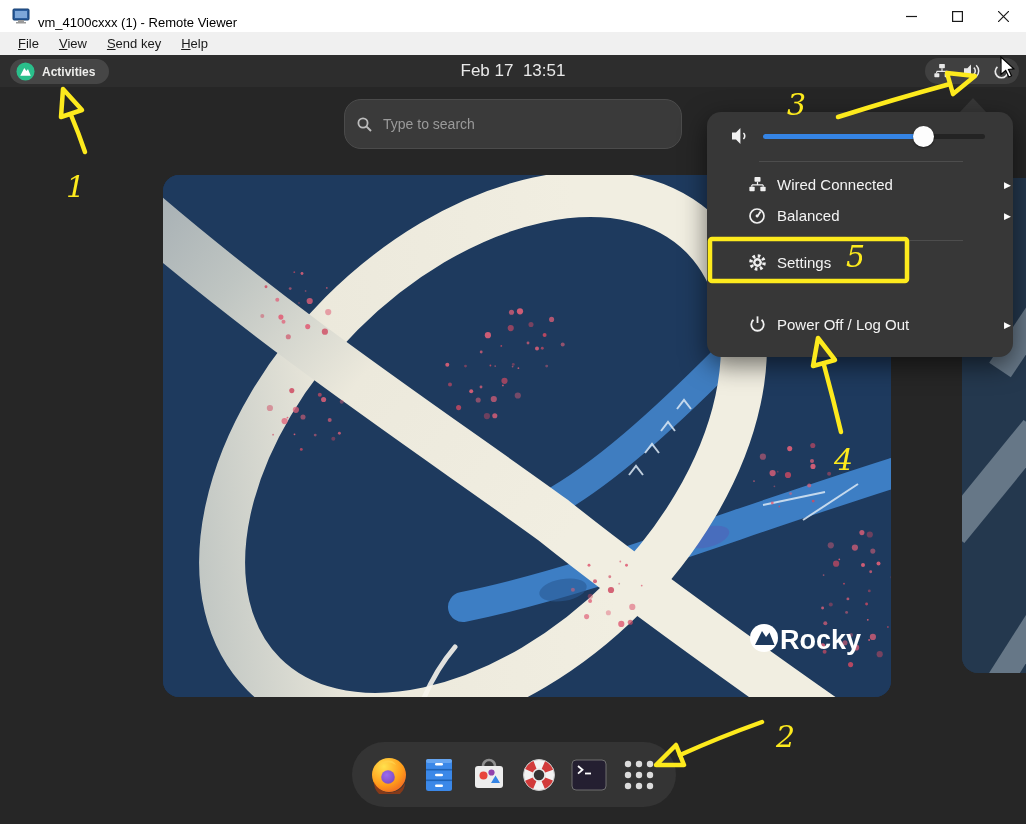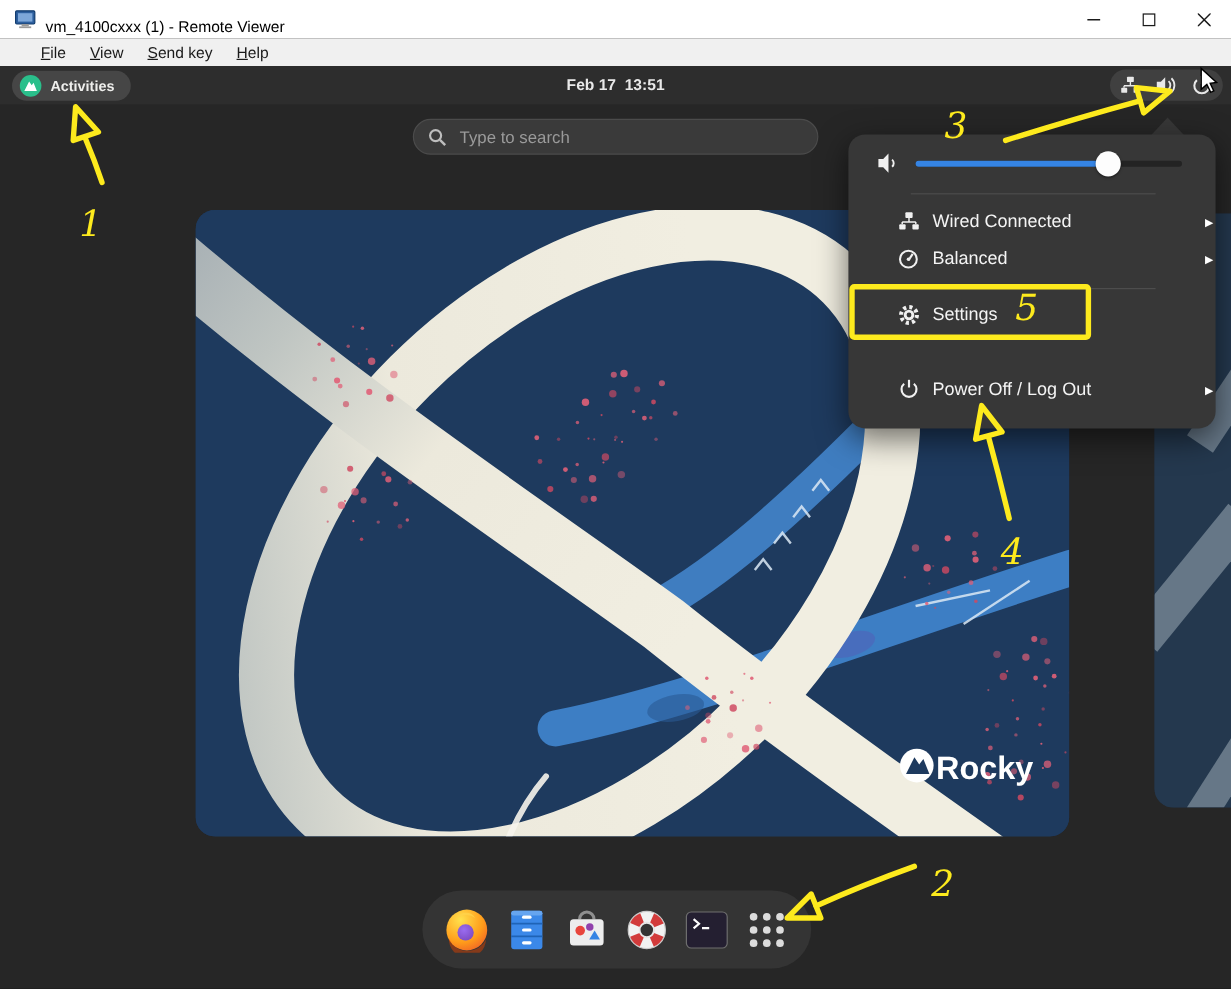--- a/index.html
+++ b/index.html
@@ -8,36 +8,36 @@
        font-family:"Liberation Sans",sans-serif;background:#262626;}
 
   
   .titlebar{position:absolute;left:0;top:0;width:1026px;height:32px;background:#ffffff;
             display:flex;align-items:center;}
   .titlebar .appicon{margin-left:12px;width:18px;height:16px;flex:0 0 auto;}
   .titlebar .title{margin-left:8px;font-size:13px;color:#000;margin-top:13px;}
   .wincontrols{margin-left:auto;display:flex;height:100%;}
   .wbtn{width:46px;height:100%;display:flex;align-items:center;justify-content:center;cursor:default;}
   .menubar{position:absolute;left:0;top:32px;width:1026px;height:23px;background:#f0f0f0;
-           display:flex;align-items:center;padding-left:24px;font-size:13px;color:#1a1a1a;}
+           display:flex;align-items:center;padding-left:8px;font-size:13px;color:#1a1a1a;}
   .menubar .mitem{padding:2px 10px;}
   .menubar .mitem u{text-decoration:underline;}
 
   
   .desktop{position:absolute;left:0;top:55px;width:1026px;height:769px;background:#262626;overflow:hidden;}
   .topbar{position:absolute;left:0;top:0;width:1026px;height:32px;background:#2d2d2d;}
   .activities{position:absolute;left:10px;top:4px;height:25px;border-radius:13px;background:#464646;
               display:flex;align-items:center;padding:0 14px 0 6px;color:#eeeeec;font-weight:700;font-size:12px;}
   .activities .logo{width:19px;height:19px;margin-right:7px;}
   .clock{position:absolute;left:0;top:0;width:100%;height:32px;text-align:center;line-height:32px;
-         color:#e9e9e9;font-weight:700;font-size:13px;white-space:pre;}
+         color:#e9e9e9;font-weight:400;font-size:17px;white-space:pre;}
   .tray{position:absolute;left:925px;top:3px;width:94px;height:26px;border-radius:13px;background:#404040;
         display:flex;align-items:center;justify-content:space-between;padding:0 9px;}
 
-  .searchbar{position:absolute;left:344px;top:44px;width:338px;height:30px;border-radius:17px;
+  .searchbar{position:absolute;left:344px;top:44px;width:338px;height:50px;border-radius:17px;
              background:#3a3a3a;border:1px solid #4b4b4b;display:flex;align-items:center;padding:0 12px;}
   .searchbar input{background:transparent;border:none;outline:none;color:#a2a2a2;font-size:14px;
                    font-family:"Liberation Sans",sans-serif;margin-left:9px;width:260px;}
   .searchbar input::placeholder{color:#9a9a9a;}
 
   .thumb-main{position:absolute;left:163px;top:120px;width:728px;height:522px;border-radius:16px;
               overflow:hidden;background:#1e3a5e;}
   .thumb-right{position:absolute;left:962px;top:123px;width:64px;height:495px;border-radius:16px 0 0 16px;
                overflow:hidden;background:#24384e;}
 

